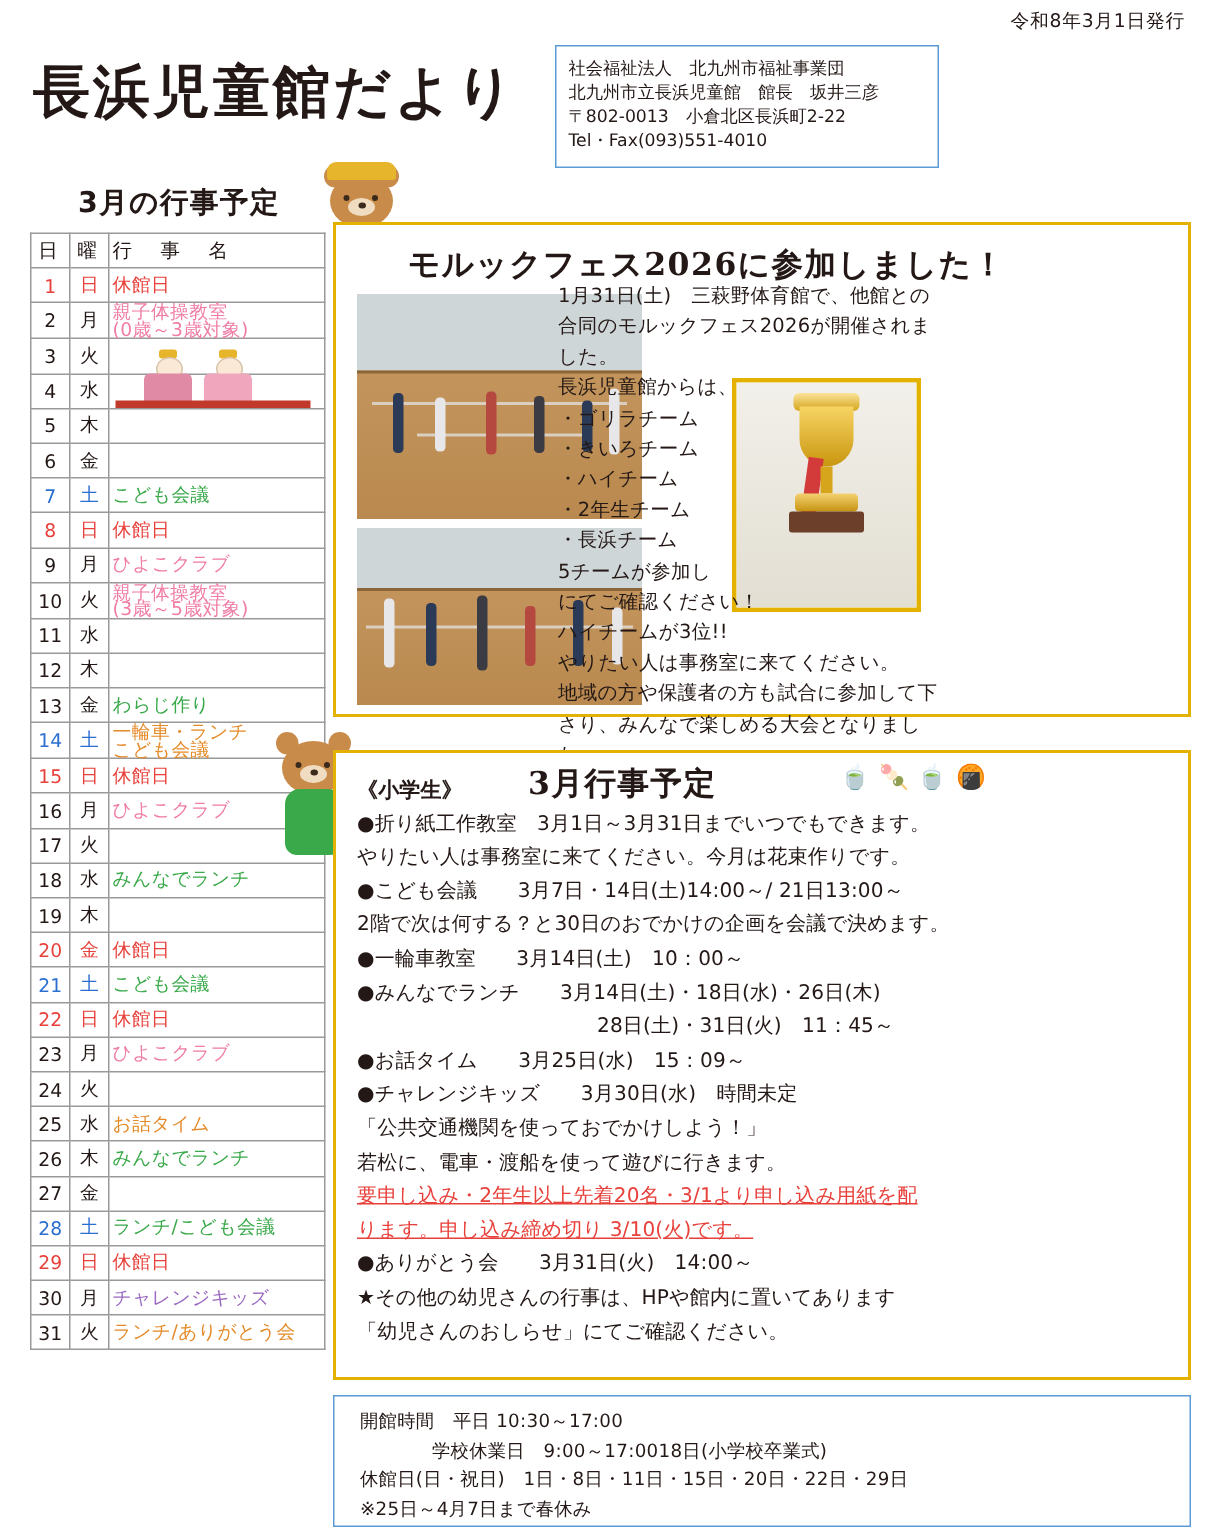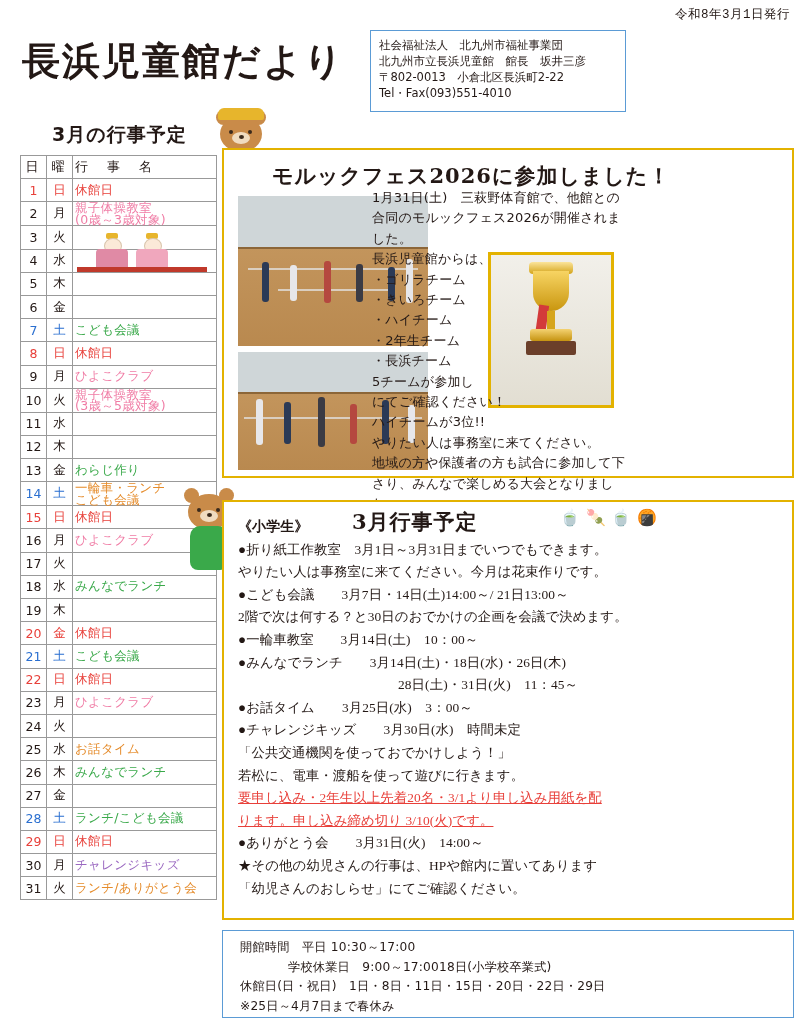--- a/index.html
+++ b/index.html
@@ -9,21 +9,21 @@
     font-family:"DejaVu Sans","Liberation Sans",sans-serif;
     color:#231815;
     position:relative;
     overflow:hidden;
   }
   .page{position:relative;width:810px;height:1024px;}
 
   
   .issue-date{
     position:absolute;top:6px;left:0;width:790px;text-align:right;
-    font-size:12.5px;letter-spacing:.5px;font-family:Liberation Mono, monospace;
+    font-size:12.5px;letter-spacing:.5px;
   }
   .masthead{
     position:absolute;top:36px;left:22px;
     font-size:38px;font-weight:bold;letter-spacing:2px;
     font-family:"DejaVu Serif","Liberation Serif",serif;
   }
   .org-box{
     position:absolute;top:30px;left:370px;width:256px;height:82px;
     border:1px solid #5b9bd5;background:#fff;
     padding:6px 8px 0 8px;box-sizing:border-box;
@@ -141,21 +141,21 @@
     background:#6b3f2a;border-radius:2px;
   }
   .ribbon{
     position:absolute;left:12px;top:34px;width:10px;height:46px;
     background:#d33a3a;transform:rotate(8deg);
   }
 
   
   .march-body{
     position:absolute;top:516px;left:238px;width:545px;
-    font-size:13.4px;line-height:22.6px;letter-spacing:.1px;font-family:Liberation Serif, serif;
+    font-size:13.4px;line-height:22.6px;letter-spacing:.1px;
   }
   .march-body .row{white-space:nowrap;}
   .march-body .hd{font-weight:bold;}
   .underline-red{
     color:#e8403a;text-decoration:underline;text-decoration-color:#e8403a;
   }
   .indent2{padding-left:160px;}
 
   
   .hours{
@@ -483,21 +483,21 @@
   <div class="food-icons">🍵🍡🍵🍘</div>
   <div class="march-body" id="march-body">
       <div class="row hd" style="font-size: 14px;">《小学生》</div>
       <div class="row">●折り紙工作教室　3月1日～3月31日までいつでもできます。</div>
       <div class="row">やりたい人は事務室に来てください。今月は花束作りです。</div>
       <div class="row">●こども会議　　3月7日・14日(土)14:00～/ 21日13:00～</div>
       <div class="row">2階で次は何する？と30日のおでかけの企画を会議で決めます。</div>
       <div class="row">●一輪車教室　　3月14日(土)　10：00～</div>
       <div class="row">●みんなでランチ　　3月14日(土)・18日(水)・26日(木)</div>
       <div class="row indent2">28日(土)・31日(火)　11：45～</div>
-      <div class="row">●お話タイム　　3月25日(水)　3：00～</div>
+      <div class="row">●お話タイム　　3月25日(水)　15：09～</div>
       <div class="row">●チャレンジキッズ　　3月30日(水)　時間未定</div>
       <div class="row">「公共交通機関を使っておでかけしよう！」</div>
       <div class="row">若松に、電車・渡船を使って遊びに行きます。</div>
       <div class="row underline-red">要申し込み・2年生以上先着20名・3/1より申し込み用紙を配</div>
       <div class="row underline-red">ります。申し込み締め切り 3/10(火)です。</div>
       <div class="row">●ありがとう会　　3月31日(火)　14:00～</div>
       <div class="row">★その他の幼児さんの行事は、HPや館内に置いてあります</div>
       <div class="row">「幼児さんのおしらせ」にてご確認ください。</div>
     </div>
 

